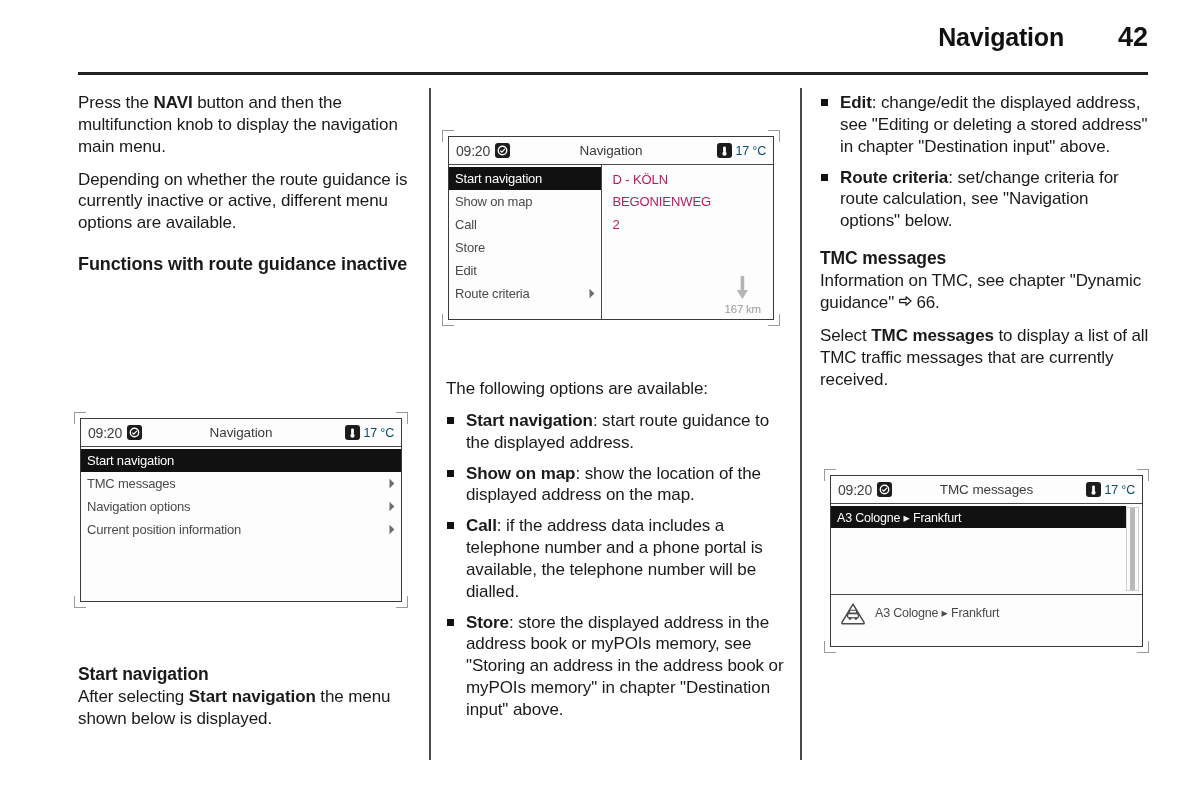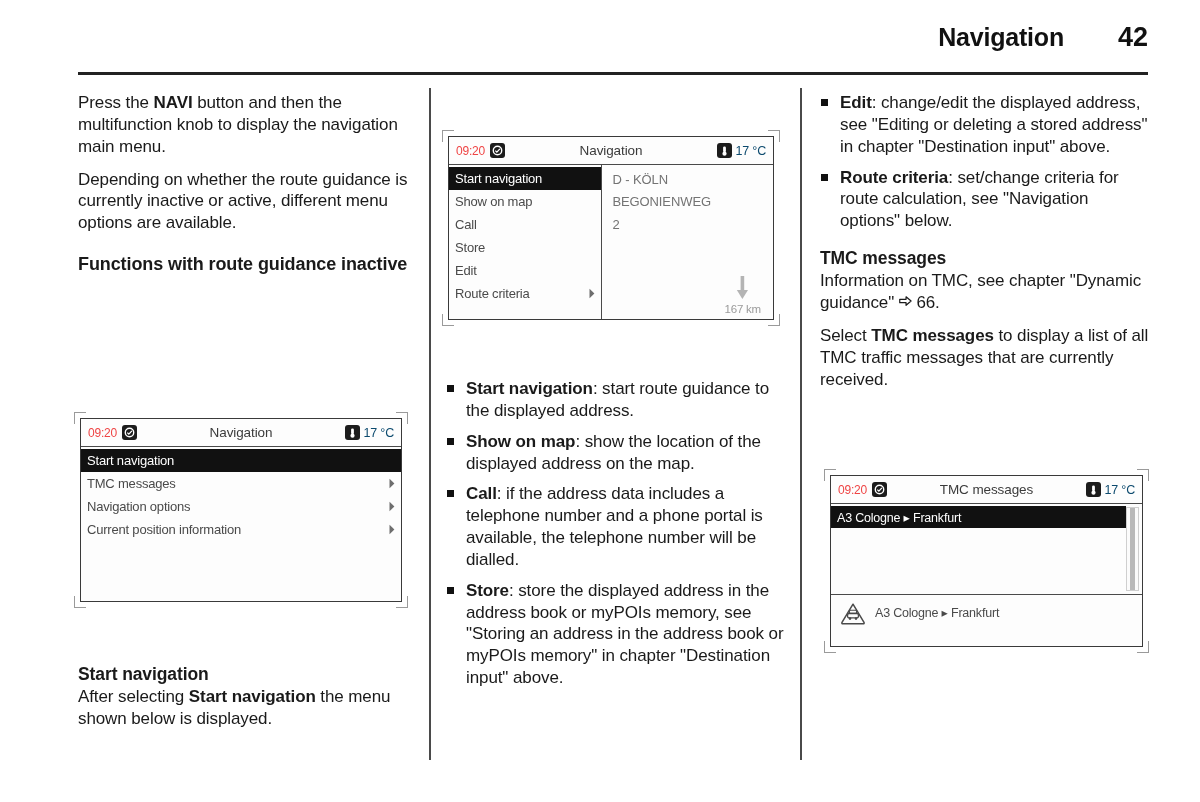--- a/index.html
+++ b/index.html
@@ -56,21 +56,21 @@
   
   .screen{
     width:100%;height:100%;background:#fdfdfd;border:1.6px solid #3a3a3a;
     box-sizing:border-box;display:flex;flex-direction:column;
     font-family:"Liberation Sans",sans-serif;color:#3b3b3b;
   }
   .scr-status{
     height:28px;flex:0 0 28px;display:flex;align-items:center;
     border-bottom:1.4px solid #4a4a4a;padding:0 7px;box-sizing:border-box;position:relative;
   }
-  .scr-time{font-size:12px;color:#ef4444;letter-spacing:-0.2px;}
+  .scr-time{font-size:14px;color:#404040;letter-spacing:-0.2px;}
   .icon-box{
     width:15px;height:15px;background:#1c1c1c;border-radius:3px;margin-left:5px;
     display:inline-flex;align-items:center;justify-content:center;flex:0 0 15px;
   }
   .icon-box svg{display:block;}
   .scr-title{
     position:absolute;left:0;right:0;text-align:center;font-size:13.5px;color:#3b3b3b;
     letter-spacing:-0.1px;pointer-events:none;
   }
   .scr-right{margin-left:auto;display:flex;align-items:center;gap:4px;}
@@ -81,21 +81,21 @@
   .menu-row{
     height:23px;flex:0 0 23px;display:flex;align-items:center;
     padding:0 5px 0 6px;font-size:13px;color:#4a4a4a;letter-spacing:-0.2px;box-sizing:border-box;
   }
   .menu-row.selected{background:#111;color:#fff;}
   .menu-row .arrow{margin-left:auto;flex:0 0 auto;display:flex;align-items:center;}
 
   .sep-v{width:1.4px;background:#4a4a4a;flex:0 0 1.4px;}
 
   .detail-pane{flex:1;position:relative;padding:4px 8px 0 10px;box-sizing:border-box;}
-  .detail-line{font-size:13px;color:#737373;line-height:1.72;letter-spacing:-0.1px;}
+  .detail-line{font-size:13px;color:#be185d;line-height:1.72;letter-spacing:-0.1px;}
   .dist-wrap{position:absolute;right:12px;bottom:4px;text-align:center;color:#9b9b9b;}
   .dist-val{font-size:11.5px;letter-spacing:-0.2px;margin-top:-2px;}
 
   
   .tmc-list{flex:1;display:flex;min-height:0;}
   .tmc-rows{flex:1;padding-top:2px;}
   .tmc-row{
     height:22px;display:flex;align-items:center;padding:0 6px;
     font-size:12.5px;letter-spacing:-0.2px;color:#4a4a4a;box-sizing:border-box;
   }
@@ -284,20 +284,21 @@
               </span>
               <div class="dist-val">167 km</div>
             </div>
           </div>
         </div>
       </div>
     </div>
   </div>
 
   <div class="col col-2" style="top:378px;">
+    <p class="body" style="margin-bottom:10px;">The following options are available:</p>
 
     <ul class="bullets">
       <li>
         <span class="b">Start navigation</span><span>: start route guidance to the displayed address.</span>
       </li>
       <li>
         <span class="b">Show on map</span><span>: show the location of the displayed address on the map.</span>
       </li>
       <li>
         <span class="b">Call</span><span>: if the address data includes a telephone number and a phone portal is available, the telephone number will be dialled.</span>

